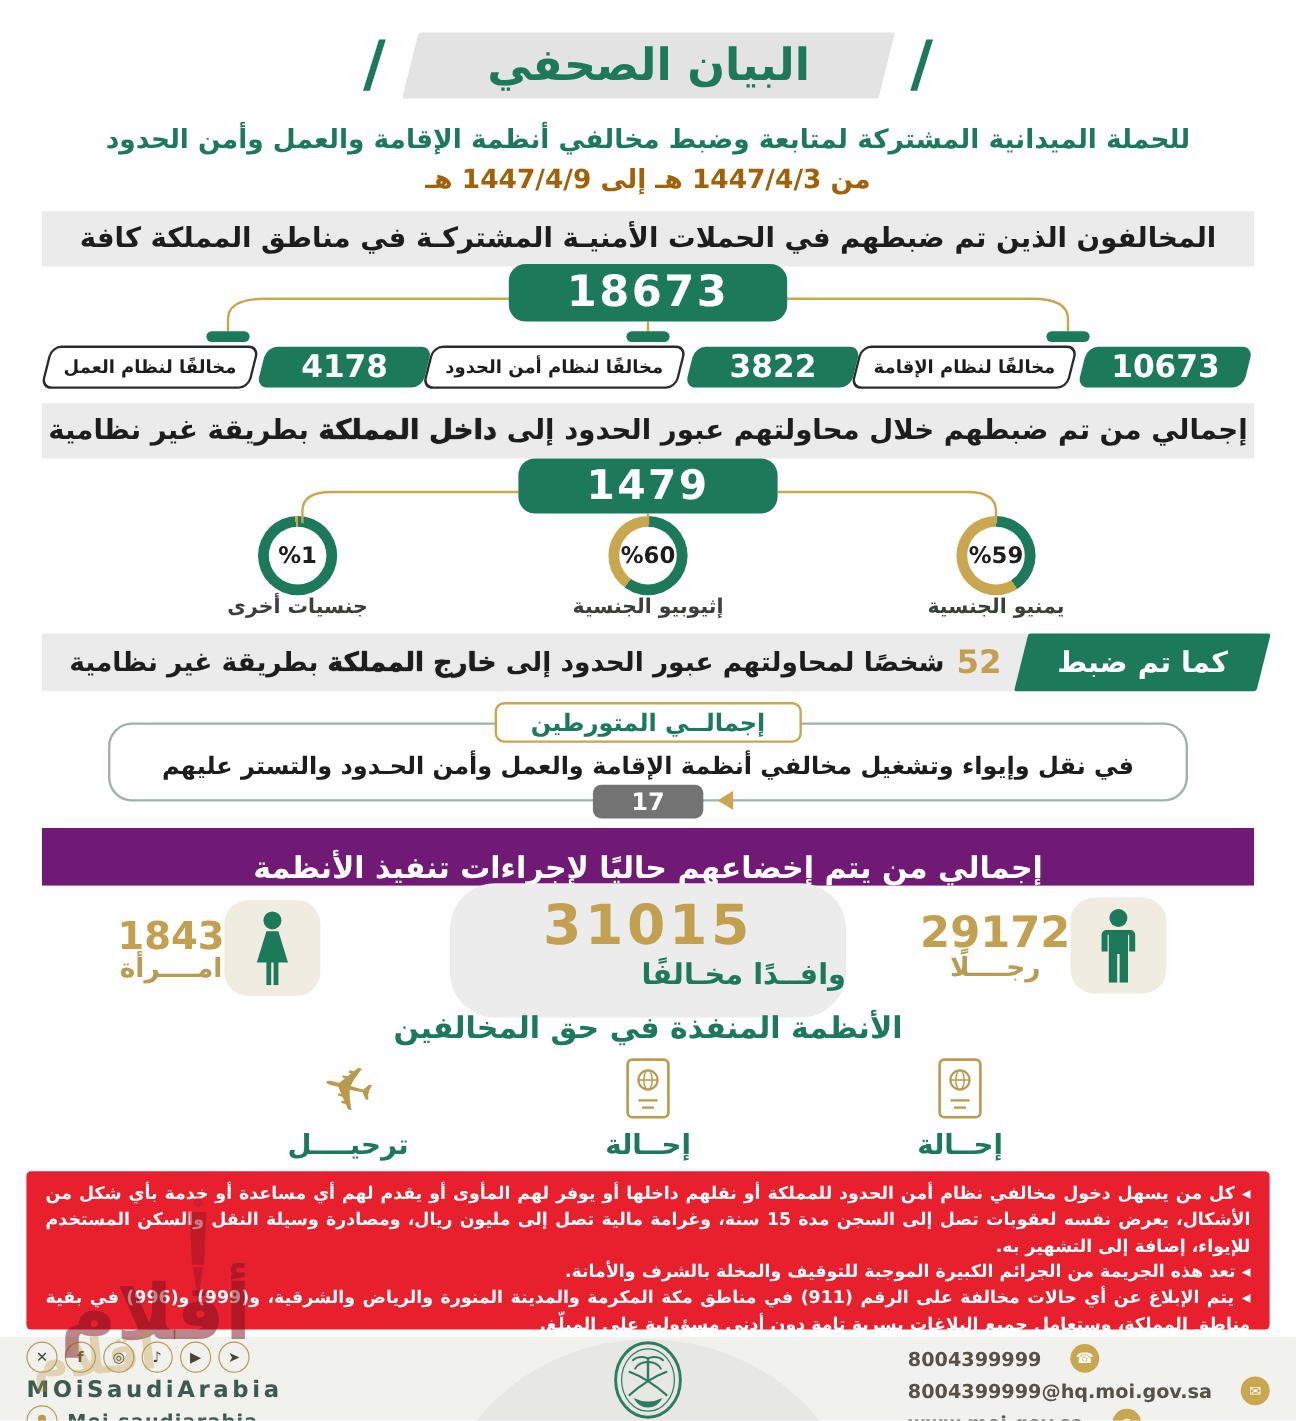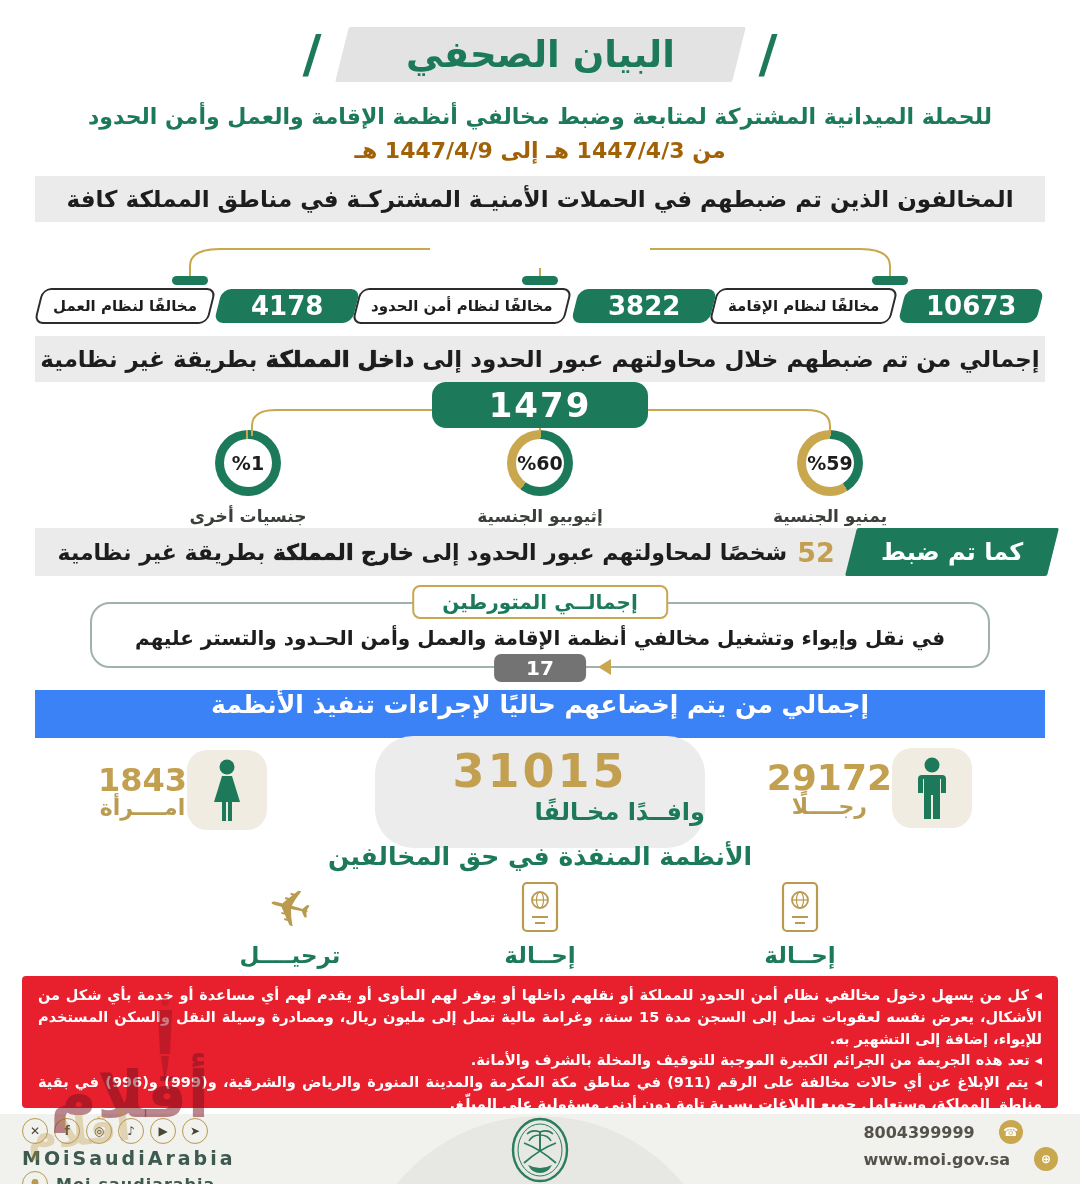--- a/index.html
+++ b/index.html
@@ -44,21 +44,21 @@
              font-weight:bold;color:#1d1d1d;padding:7px 13px;transform:skewX(-14deg);white-space:nowrap;}
   .pair .lab span{display:inline-block;transform:skewX(14deg);}
 
   
   .donut-col{position:absolute;top:430px;width:220px;text-align:center;}
   .donut{width:66px;height:66px;border-radius:50%;margin:0 auto;position:relative;}
   .donut .ring{position:absolute;inset:0;border-radius:50%;transform:scaleX(-1);}
   .donut .hole{position:absolute;inset:9px;background:#fff;border-radius:50%;display:flex;
                align-items:center;justify-content:center;font-weight:bold;font-size:19px;
                color:#1d1d1d;direction:ltr;}
-  .donut-label{margin-top:10px;font-size:17px;font-weight:bold;color:#3a3f3a;}
+  .donut-label{margin-top:0;font-size:17px;font-weight:bold;color:#3a3f3a;}
 
   
   .flag{background:#1c7a5b;transform:skewX(-14deg);height:48px;display:flex;align-items:center;
         padding:0 30px;margin-right:-8px;margin-left:16px;border-radius:2px;}
   .flag span{transform:skewX(14deg);color:#fff;font-size:24px;font-weight:bold;white-space:nowrap;}
   .count-gold{color:#c2a04f;font-size:27px;font-weight:bold;margin-left:10px;direction:ltr;}
 
   
   .inv-wrap{position:absolute;top:602px;left:90px;right:90px;height:62px;
             border:2px solid #9fb3aa;border-radius:20px;z-index:2;}
@@ -67,22 +67,22 @@
              font-weight:bold;font-size:20px;white-space:nowrap;}
   .inv-text{position:absolute;top:22px;left:0;right:0;text-align:center;color:#1d1d1d;
             font-size:20px;font-weight:bold;}
   .inv-badge{position:absolute;bottom:-16px;left:50%;transform:translateX(-50%);background:#737373;
              color:#fff;font-weight:bold;font-size:20px;padding:2px 32px;border-radius:7px;direction:ltr;}
   .inv-arrow{position:absolute;bottom:-9px;left:calc(50% + 58px);width:0;height:0;
              border-top:8px solid transparent;border-bottom:8px solid transparent;
              border-right:13px solid #c9a74f;}
 
   
-  #banner{position:absolute;top:690px;left:35px;right:35px;height:48px;background:#3b82f6;
-          color:#fff;font-size:25px;font-weight:bold;display:flex;align-items:flex-start;justify-content:center;}
+  #banner{position:absolute;top:690px;left:35px;right:35px;height:48px;background:#701a75;
+          color:#fff;font-size:25px;font-weight:bold;display:flex;align-items:flex-end;justify-content:center;}
 
   
   .stats{position:absolute;top:736px;left:0;right:0;height:110px;}
   .blob{position:absolute;left:50%;transform:translateX(-50%);top:0;width:330px;height:112px;
         border-radius:38px;background:#ececec;}
   .stat-center{position:absolute;left:50%;transform:translateX(-50%);top:8px;width:330px;text-align:center;}
   .stat-center .v{color:#c2a04f;font-size:46px;font-weight:bold;letter-spacing:3px;direction:ltr;}
   .stat-center .l{color:#1c7a5b;font-size:24px;font-weight:bold;margin-top:0px;text-align:right;}
   .stat-side{position:absolute;display:flex;align-items:center;direction:rtl;}
   #stat-men{right:108px;top:12px;}
@@ -157,20 +157,21 @@
   </div>
 
   <svg id="conn1" class="connector" width="1080" height="46">
     <path d="M430 5 H220 Q190 5 190 22 V32" stroke="#c9a74f" stroke-width="2" fill="none"></path>
     <path d="M650 5 H860 Q890 5 890 22 V32" stroke="#c9a74f" stroke-width="2" fill="none"></path>
     <path d="M540 24 V32" stroke="#c9a74f" stroke-width="2" fill="none"></path>
     <rect x="172" y="32" width="36" height="9" rx="4.5" fill="#1c7a5b"></rect>
     <rect x="522" y="32" width="36" height="9" rx="4.5" fill="#1c7a5b"></rect>
     <rect x="872" y="32" width="36" height="9" rx="4.5" fill="#1c7a5b"></rect>
   </svg>
+  <div class="total-box" id="total1">18673</div>
 
   <div class="pairs-row">
     <div class="pair">
       <div class="val"><span>10673</span></div>
       <div class="lab"><span>مخالفًا لنظام الإقامة</span></div>
     </div>
     <div class="pair">
       <div class="val"><span>3822</span></div>
       <div class="lab"><span>مخالفًا لنظام أمن الحدود</span></div>
     </div>
@@ -355,20 +356,24 @@
         <span class="handle2">Moi.saudiarabia</span>
       </div>
     </div>
 
     <div class="f-right">
       <div class="c-row">
         <span class="c-text">8004399999</span>
         <span class="c-icon">☎</span>
       </div>
       <div class="c-row">
+        <span class="c-text">8004399999@hq.moi.gov.sa</span>
+        <span class="c-icon">✉</span>
+      </div>
+      <div class="c-row">
         <span class="c-text">www.moi.gov.sa</span>
         <span class="c-icon">⊕</span>
       </div>
     </div>
   </div>
 
   <div class="wm wm-pen">
     <svg width="30" height="96" viewBox="0 0 30 96">
       <circle cx="15" cy="6" r="4" fill="rgba(190,30,40,.8)"></circle>
       <path d="M8 14 h14 l-2 44 h-10 z" fill="rgba(160,20,35,.75)"></path>

